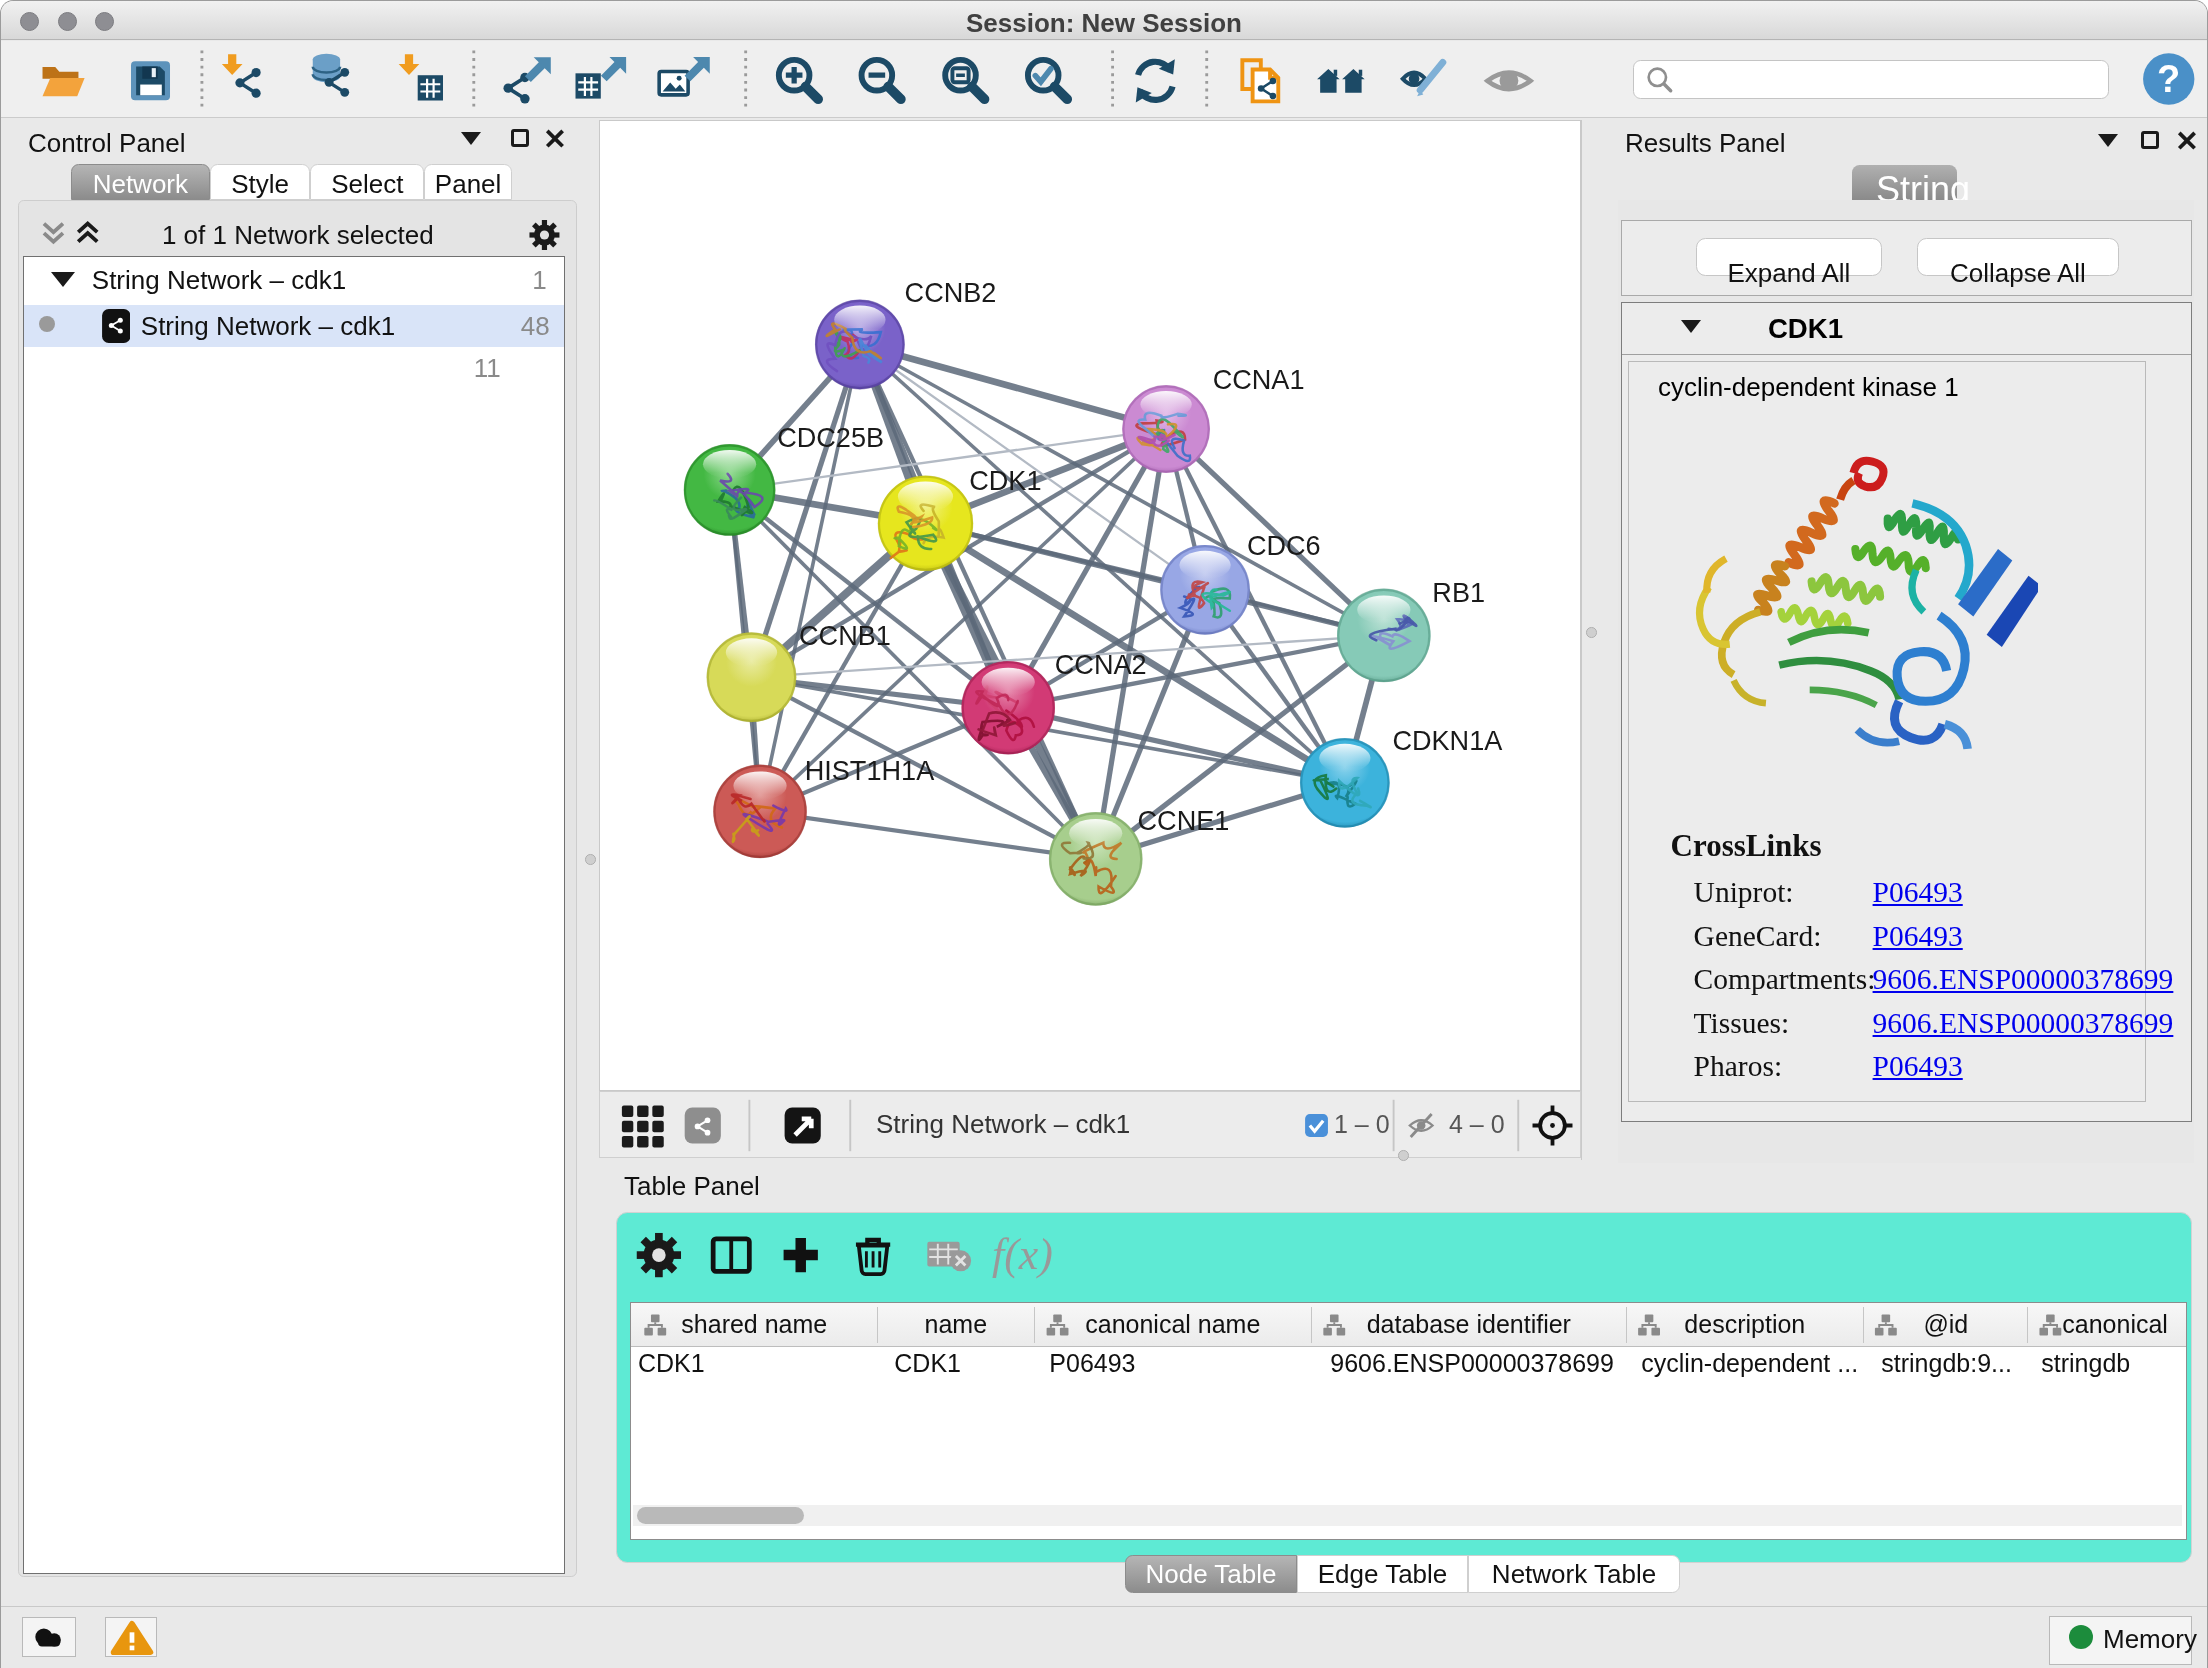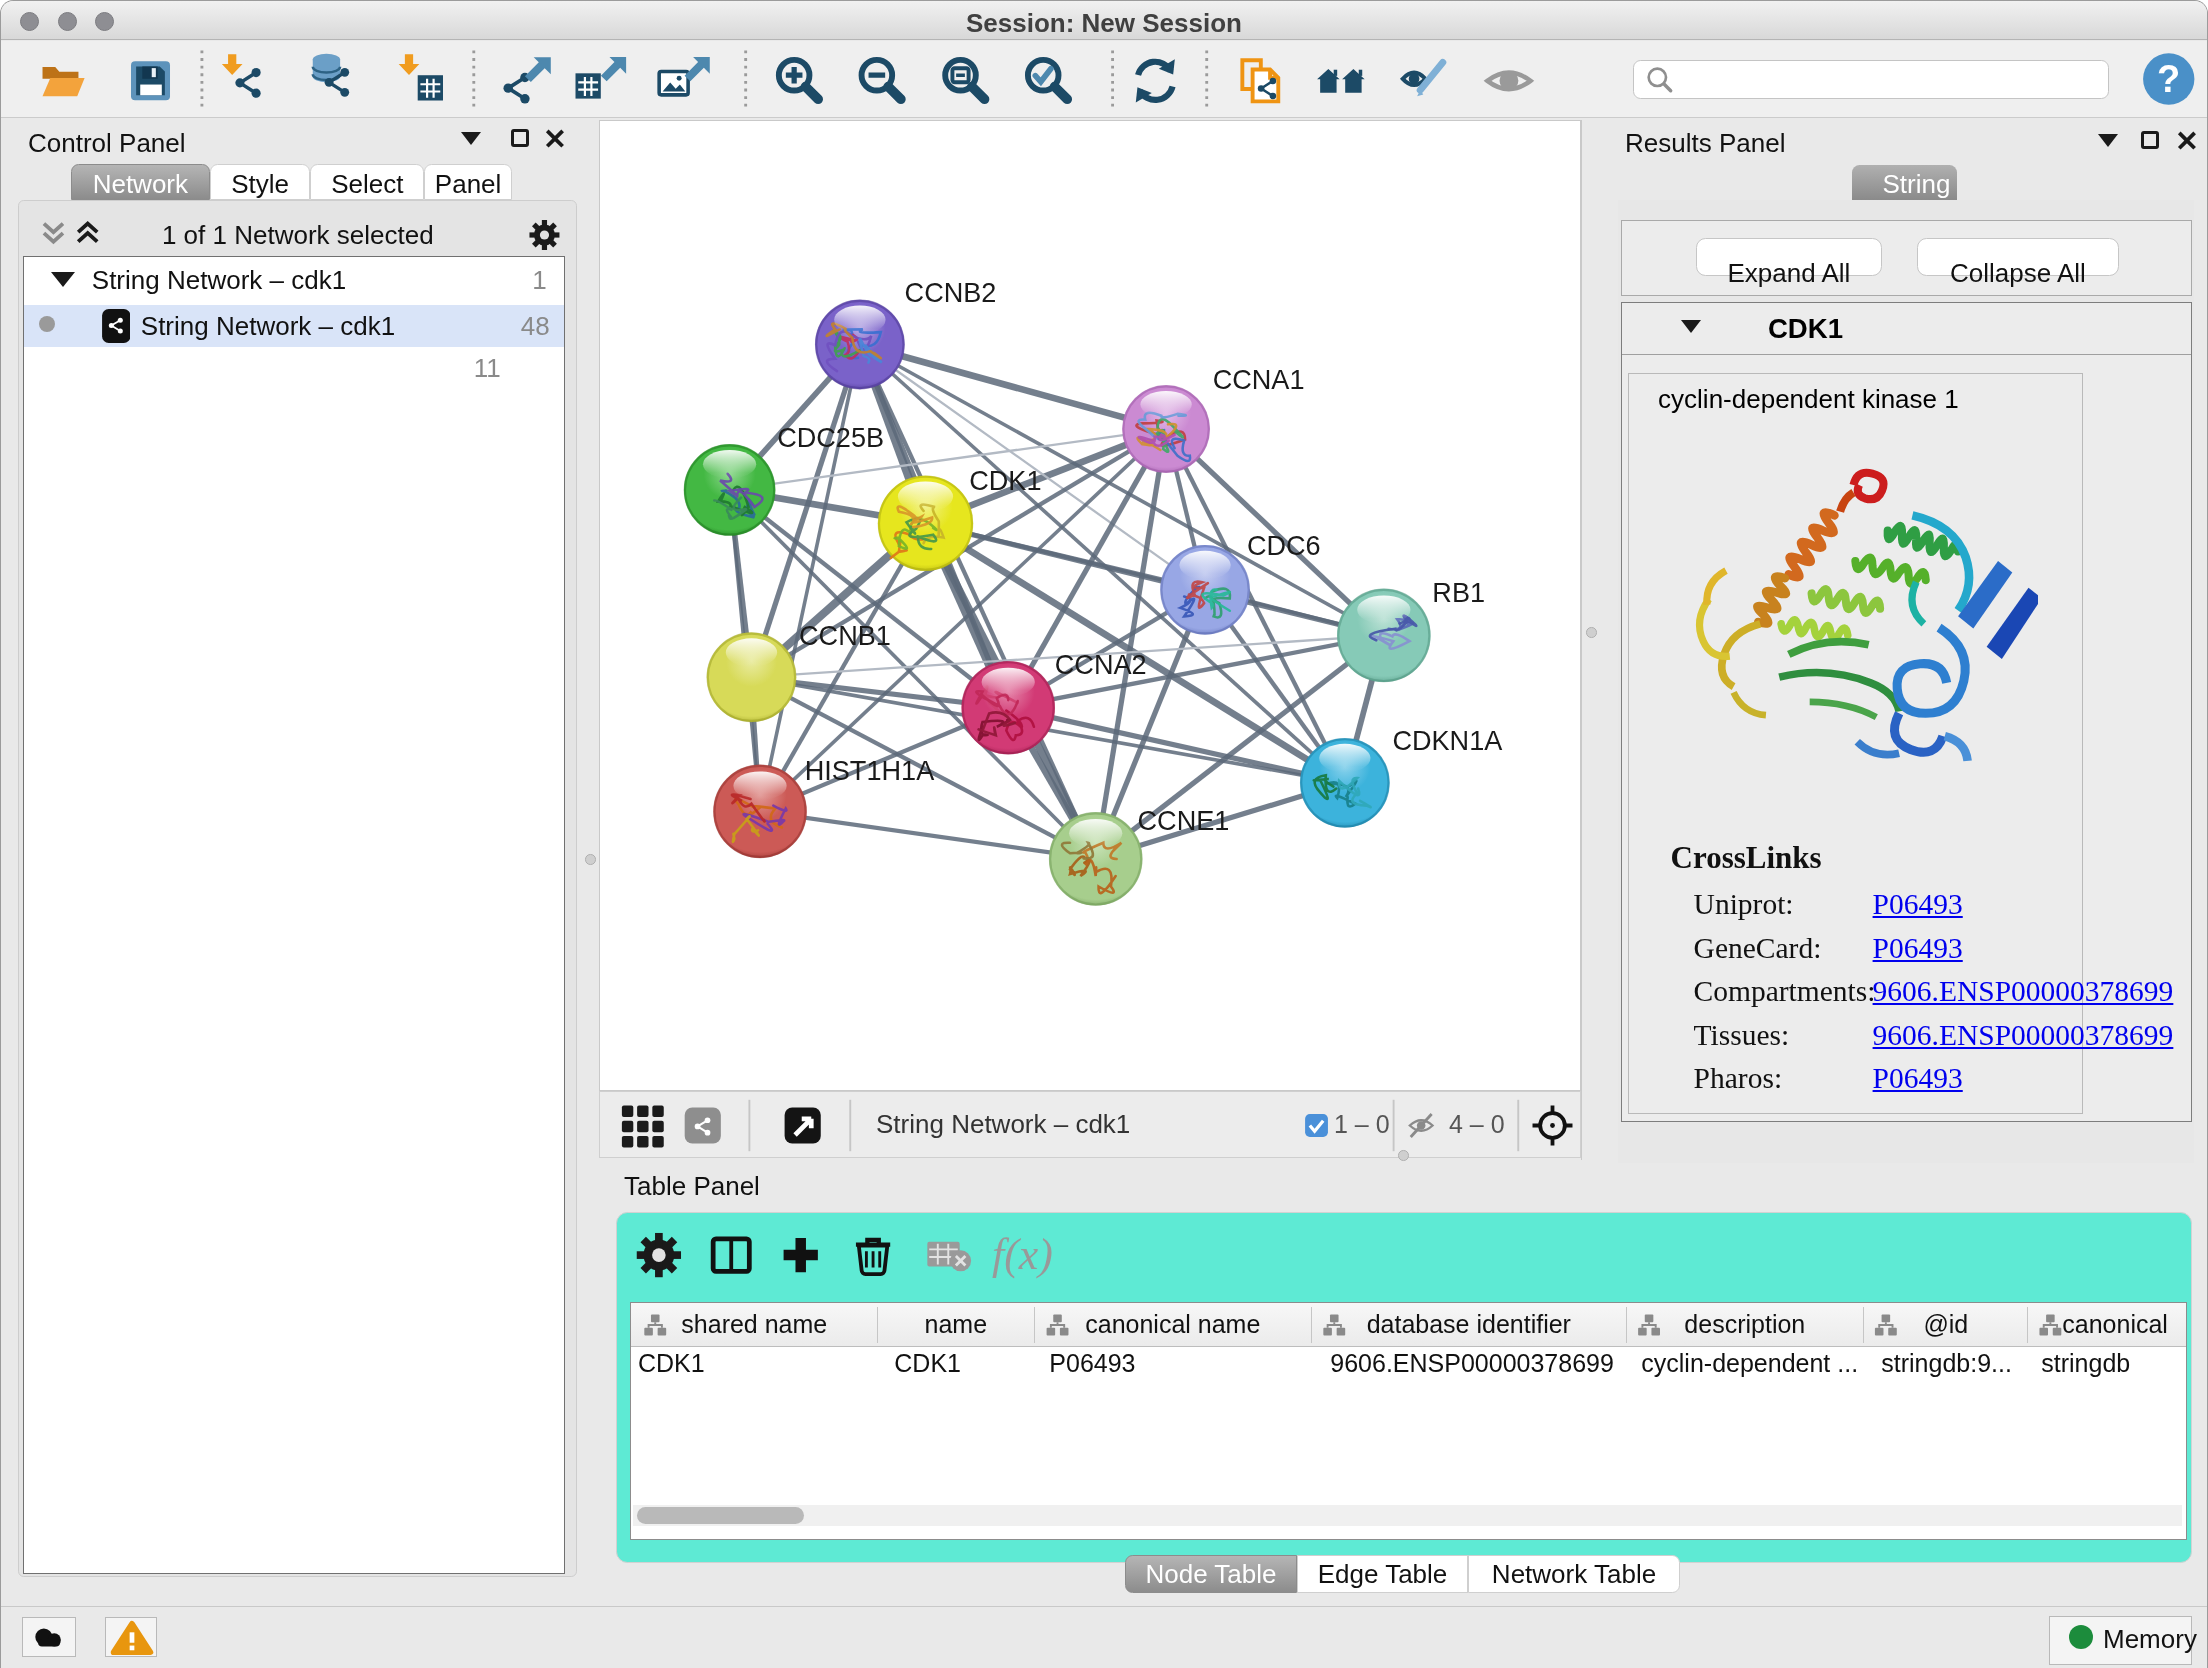--- a/index.html
+++ b/index.html
@@ -42,31 +42,31 @@
 
 #network { position:absolute; left:598px; top:0; width:982px; height:971px;
   background:#ffffff; border:1px solid #c9c9c9; }
 #netbar { position:absolute; left:598px; top:971px; width:982px; height:67px;
   background:#ececec; border:1px solid #cfcfcf; font-size:26px; color:#333; }
 
 #results { position:absolute; left:1580px; top:0; width:625px; height:1040px; background:#e9e9e9; border-left:1px solid #c9c9c9; }
 #rp-title { position:absolute; left:43px; top:7.6px; font-size:26px; color:#111; }
 #stringtab { position:absolute; left:270px; top:45px; width:105px; height:36px;
   background:linear-gradient(#b0b0b0,#898989); border-radius:7.6px 7.6px 0 0;
-  color:#fff; font-size:26px; text-align:center; padding-top:3.8px;padding-left:24px; }
+  color:#fff; font-size:36px; text-align:center; padding-top:3.8px;padding-left:24px; }
 #rp-box { position:absolute; left:36px; top:80px; width:576px; height:1021px;
   background:#e7e7e7; border-radius:0 0 7.6px 7.6px; }
 #rp-box1 { position:absolute; left:2.9px; top:20px; width:571px; height:76px;
   border:1.9px solid #a9a9a9; background:#ececec; }
 .rbtn { position:absolute; top:17px; height:38px; background:#ffffff; border:1px solid #c6c6c6;
   border-radius:9.5px; font-size:26px; text-align:center; padding-top:19px; color:#111; }
 #rp-box2 { position:absolute; left:2.9px; top:102px; width:571px; height:820px;
   border:1.9px solid #7d7d7d; background:#ececec; }
 #rp-hdr { position:absolute; left:0; top:0; width:100%; height:52px; border-bottom:1.9px solid #9f9f9f; }
-#rp-inner { position:absolute; left:5.7px; top:70px; width:455px; height:741px;
+#rp-inner { position:absolute; left:5.7px; top:58px; width:518px; height:741px;
   border:1px solid #b9b9b9; background:#ececec; }
 #crosslinks { position:absolute; left:42px; top:466px; font-family:"Liberation Serif", serif; font-size:29.5px; color:#111; }
 #crosslinks b { font-size:31px; }
 .clrow { position:relative; margin-top:12.4px; height:31px; }
 .clrow .k { position:absolute; left:23px; }
 .clrow a { position:absolute; left:202px; color:#0000ee; text-decoration:underline; }
 
 #tablepanel { position:absolute; left:598px; top:1043px; width:1606px; height:442px; background:#e9e9e9; }
 #tp-title { position:absolute; left:25px; top:7.6px; font-size:26px; color:#111; }
 #tp-box { position:absolute; left:17px; top:49px; width:1576px; height:351px;

